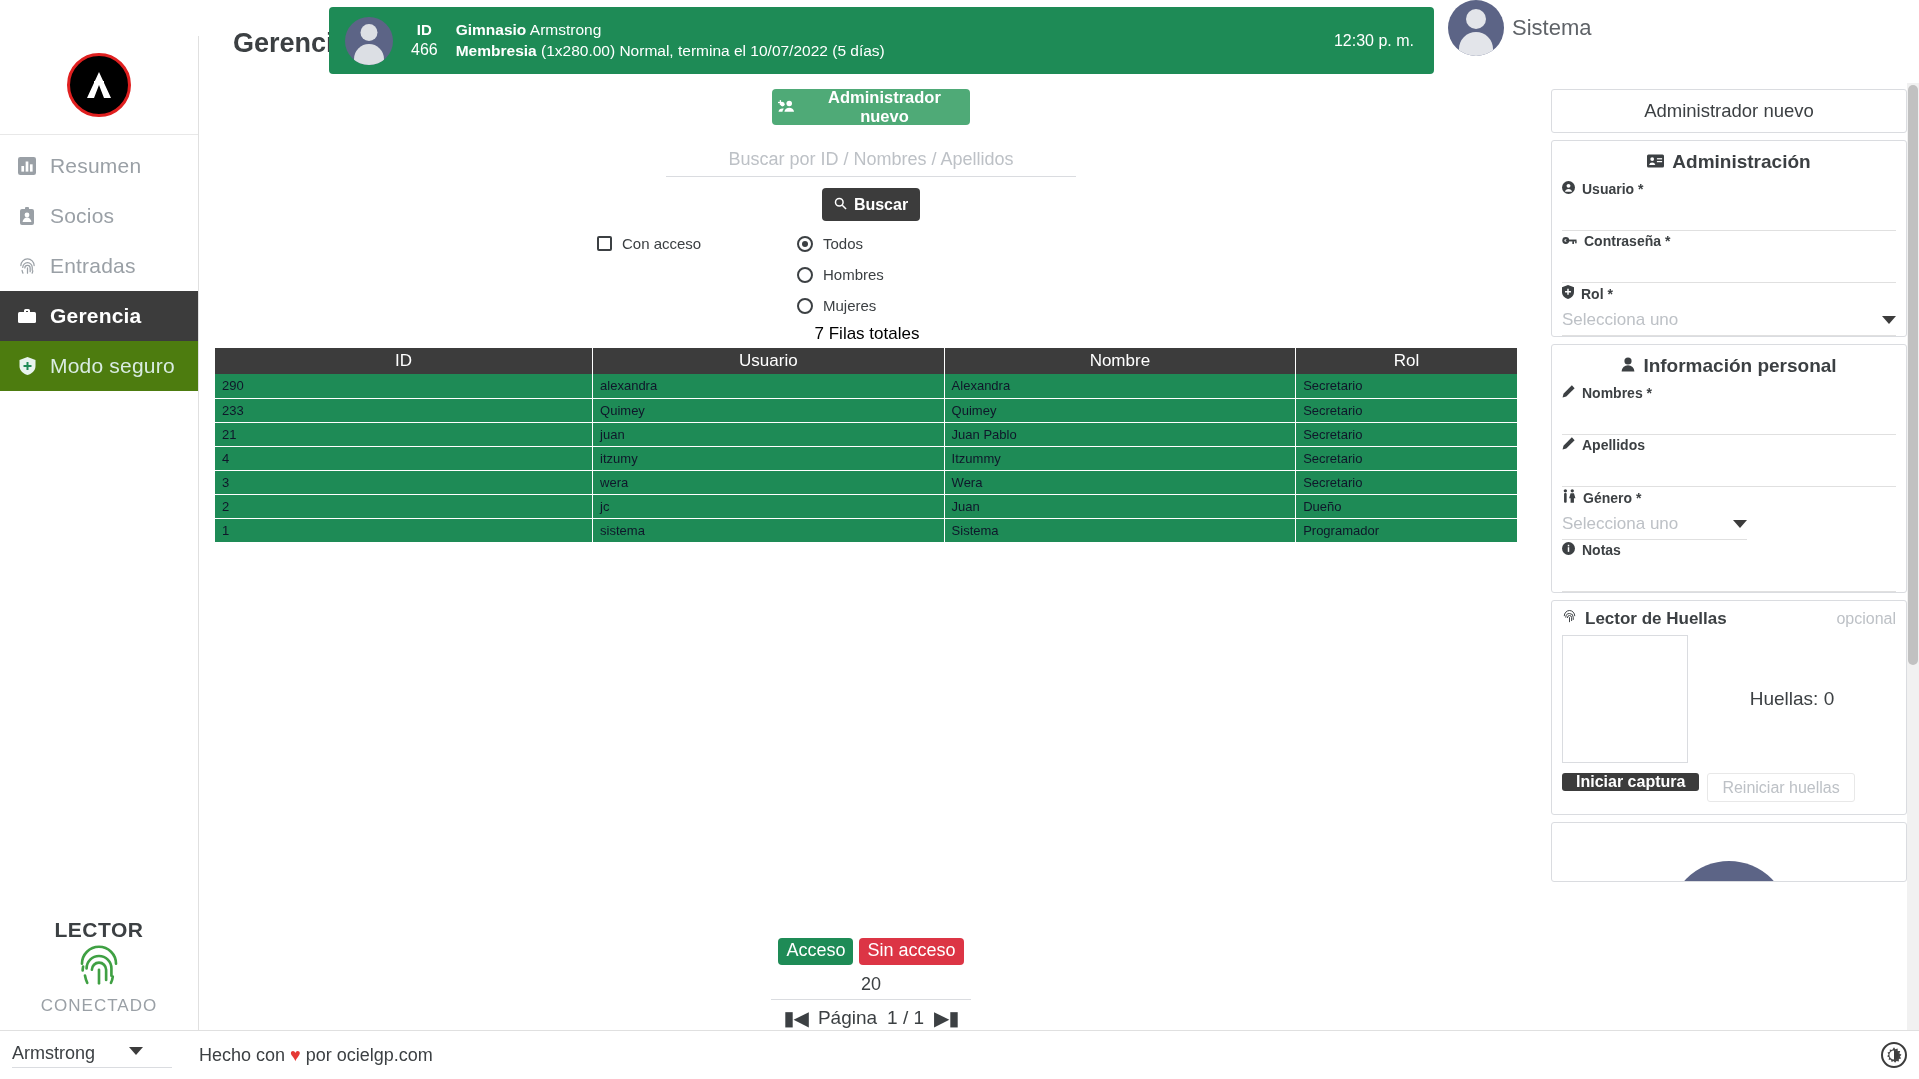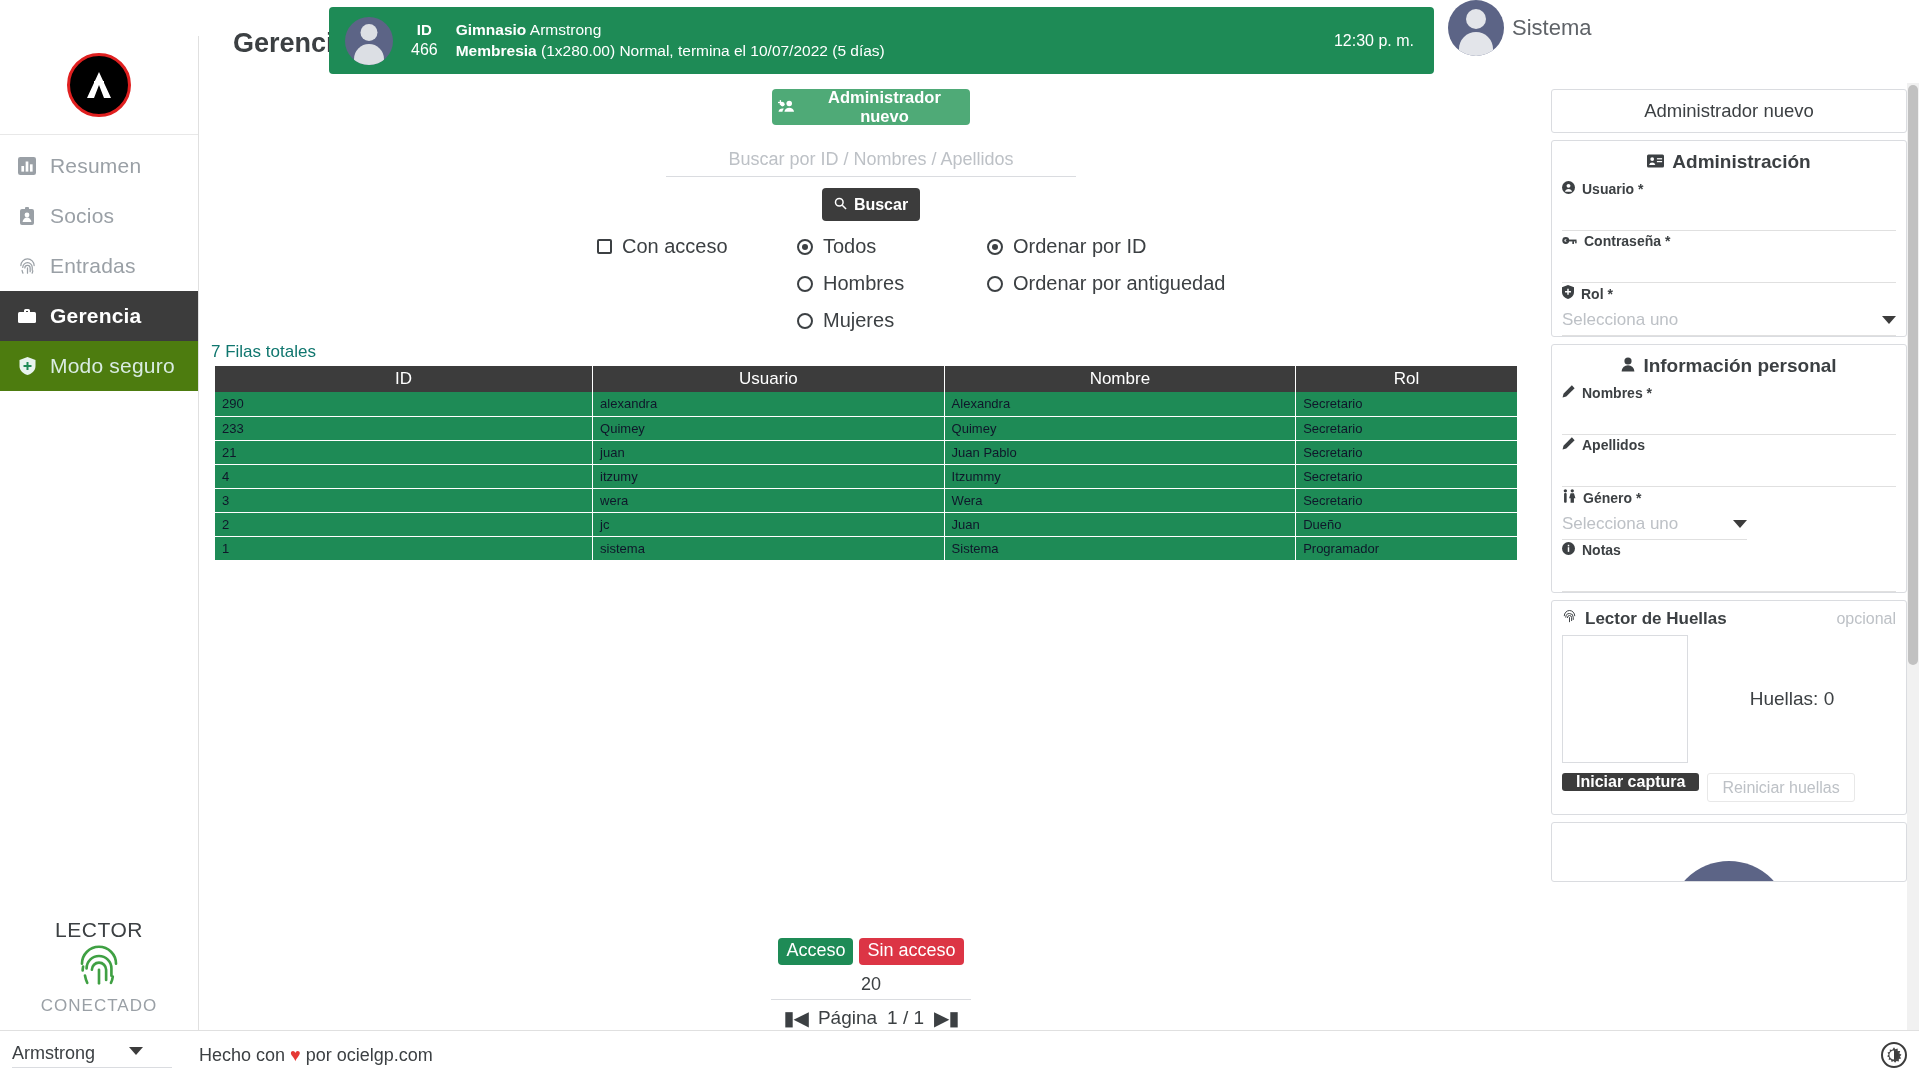--- a/index.html
+++ b/index.html
@@ -42,21 +42,21 @@
   .nav-item.active { background: #3c3c3c; color: #fff; font-weight: bold; }
   .nav-item.active .nicon { color:#fff; }
   .nav-item.secure { background: #4d7c0f; color: #d9ece2; }
   .nav-item.secure .nicon { color:#e8f4ee; }
 
   .reader-status {
     position: absolute; left: 0; right: 0; bottom: 0;
     padding-bottom: 14px;
     display: flex; flex-direction: column; align-items: center; gap: 2px;
   }
-  .reader-title { font-size: 21px; font-weight: normal; color: #3c4043; letter-spacing: .5px; }
+  .reader-title { font-size: 21px; font-weight: bold; color: #3c4043; letter-spacing: .5px; }
   .reader-sub { font-size: 17px; color: #9aa0a6; letter-spacing: 1px; }
 
   
   .content { flex: 1; min-width: 0; display: flex; flex-direction: column; background:#fff; }
 
   .topbar { height: 83px; display: flex; align-items: flex-start; }
   .page-title {
     font-size: 27px; font-weight: bold; color: #3c4043;
     padding: 28px 0 0 34px; width: 130px; flex: 0 0 130px;
   }
@@ -107,26 +107,26 @@
     margin: 11px auto 0; width: 98px; height: 33px;
     background:#3c3c3c; color:#fff; border:none; border-radius:4px;
     font-size: 16px; font-weight: bold; cursor:pointer;
     font-family: "Liberation Sans", sans-serif;
   }
 
   .filters { display:flex; margin: 14px auto 0; width: 780px; padding-left: 116px; }
   .fcol { display:flex; flex-direction:column; gap: 14px; }
   .fcol:nth-child(1) { width: 200px; }
   .fcol:nth-child(2) { width: 190px; }
-  .opt { display:flex; align-items:center; gap: 10px; font-size: 20px; color:#3c4043; }
+  .opt { display:flex; align-items:center; gap: 10px; font-size: 15px; color:#3c4043; }
   .box { width:15px; height:15px; border:2px solid #3c4043; border-radius:2px; flex:0 0 15px; }
   .radio { width:16px; height:16px; border:2px solid #3c4043; border-radius:50%; flex:0 0 16px; position:relative; }
   .radio.on::after { content:""; position:absolute; left:3px; top:3px; width:6px; height:6px; border-radius:50%; background:#3c4043; }
 
-  .rows-total { text-align:left; font-size:17px; color:#0f766e; margin: 10px 8px 4px 0; }
+  .rows-total { text-align:center; font-size:17px; color:#000000; margin: 10px 8px 4px 0; }
 
   
   table.grid { width: calc(100% - 18px); margin-left: 4px; border-collapse: collapse; table-layout: fixed; }
   table.grid th {
     background: #3c3c3c; color:#fff; font-weight: normal;
     font-size: 17px; height: 26px; border-right: 1px solid #fff; padding: 0;
   }
   table.grid th:last-child { border-right: none; }
   table.grid td {
     background:#1e8b56; color:#0f172a; font-size: 13px;
@@ -347,30 +347,20 @@
                 <span class="radio on"></span>
                 <span>Todos</span>
               </label>
               <label class="opt">
                 <span class="radio"></span>
                 <span>Hombres</span>
               </label>
               <label class="opt">
                 <span class="radio"></span>
                 <span>Mujeres</span>
-              </label>
-            </div>
-            <div class="fcol">
-              <label class="opt">
-                <span class="radio on"></span>
-                <span>Ordenar por ID</span>
-              </label>
-              <label class="opt">
-                <span class="radio"></span>
-                <span>Ordenar por antiguedad</span>
               </label>
             </div>
           </div>
 
           <div class="rows-total">7 Filas totales</div>
 
           <table class="grid">
             <thead>
               <tr>
                 <th style="width:29%">ID</th>

